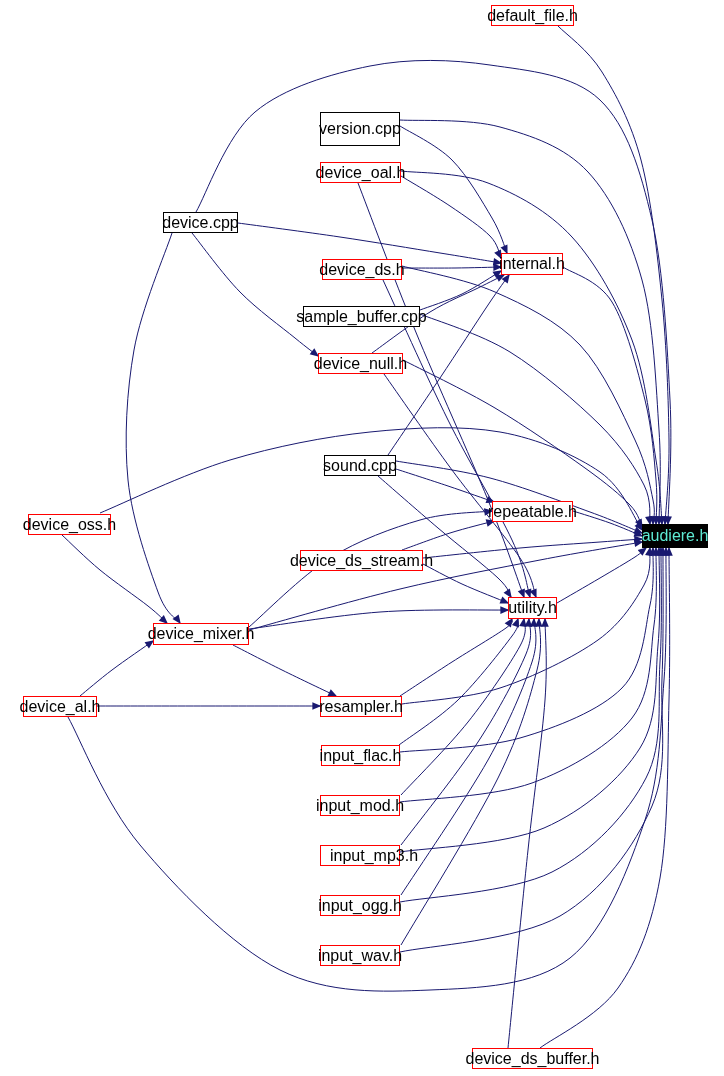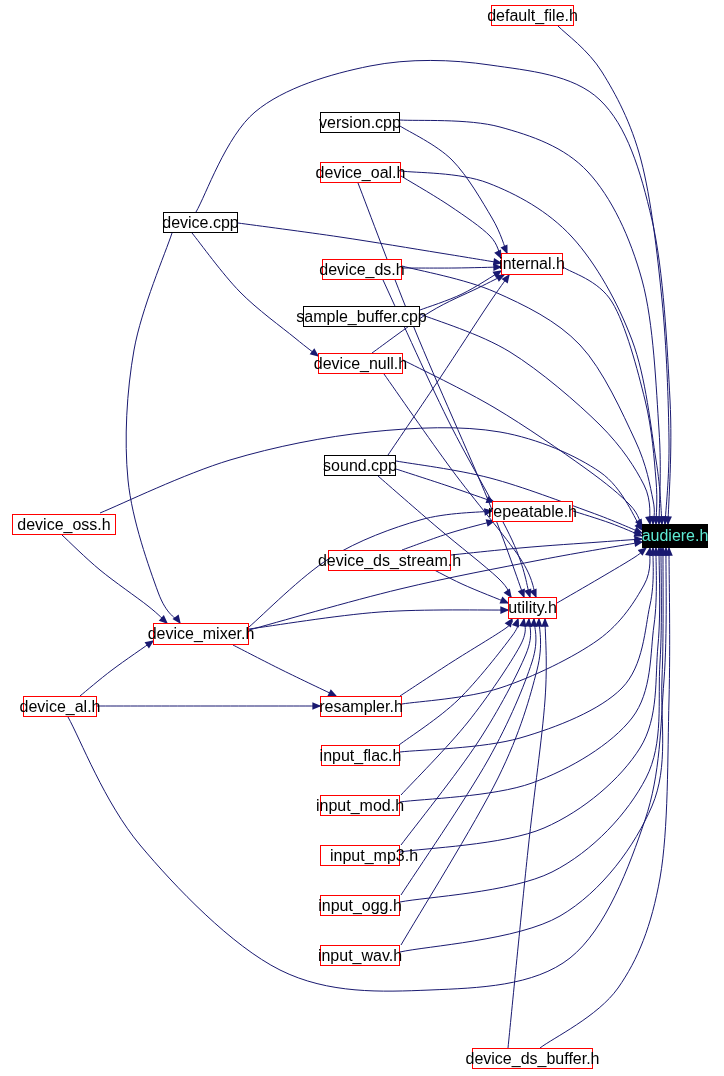--- a/index.html
+++ b/index.html
@@ -75,21 +75,21 @@
         <path d="M 62 535 C 68.33333333333333 540.8333333333334, 85.66666666666667 558.1666666666666, 100 570 C 114.33333333333333 581.8333333333334, 136.83333333333334 597.1666666666666, 148 606 C 159.16666666666666 614.8333333333334, 163.83333333333334 620.1666666666666, 167 623" fill="none" stroke="#191970" stroke-width="1" marker-end="url(#arrow)"></path>
         <path d="M 80 696 C 85.33333333333333 691.6666666666666, 99.83333333333333 679.1666666666666, 112 670 C 124.16666666666667 660.8333333333334, 146.16666666666666 645.8333333333334, 153 641" fill="none" stroke="#191970" stroke-width="1" marker-end="url(#arrow)"></path>
         <path d="M 97 706 C 115.5 706, 170.83333333333334 706, 208 706 C 245.16666666666666 706, 301.3333333333333 706, 320 706" fill="none" stroke="#191970" stroke-width="1" marker-end="url(#arrow)"></path>
         <path d="M 233 645 C 241.16666666666666 649.1666666666666, 264.8333333333333 661.5, 282 670 C 299.1666666666667 678.5, 327 691.6666666666666, 336 696" fill="none" stroke="#191970" stroke-width="1" marker-end="url(#arrow)"></path>
       </g>
   </svg>
   <div id="nodes">
       <div class="node header" style="left: 491px; top: 5px; width: 83px; height: 21px;">
         <span>default_file.h</span>
       </div>
-      <div class="node source" style="left: 320px; top: 112px; width: 80px; height: 21px;">
+      <div class="node source" style="left: 320px; top: 112px; width: 80px; height: 34px;">
         <span>version.cpp</span>
       </div>
       <div class="node header" style="left: 320px; top: 162px; width: 81px; height: 21px;">
         <span>device_oal.h</span>
       </div>
       <div class="node source" style="left: 163px; top: 212px; width: 75px; height: 21px;">
         <span>device.cpp</span>
       </div>
       <div class="node header" style="left: 322px; top: 259px; width: 80px; height: 21px;">
         <span>device_ds.h</span>
@@ -102,27 +102,27 @@
       </div>
       <div class="node header" style="left: 318px; top: 353px; width: 85px; height: 21px;">
         <span>device_null.h</span>
       </div>
       <div class="node source" style="left: 324px; top: 455px; width: 72px; height: 21px;">
         <span>sound.cpp</span>
       </div>
       <div class="node header" style="left: 492px; top: 501px; width: 81px; height: 21px;">
         <span>repeatable.h</span>
       </div>
-      <div class="node header" style="left: 300px; top: 550px; width: 123px; height: 21px; margin-left: 28px;">
+      <div class="node header" style="left: 300px; top: 550px; width: 123px; height: 21px;">
         <span>device_ds_stream.h</span>
       </div>
       <div class="node root" style="left: 642px; top: 524px; width: 66px; height: 24px;">
         <span>audiere.h</span>
       </div>
-      <div class="node header" style="left: 12px; top: 514px; width: 104px; height: 21px;">
+      <div class="node header" style="left: 28px; top: 514px; width: 83px; height: 21px;">
         <span>device_oss.h</span>
       </div>
       <div class="node header" style="left: 508px; top: 597px; width: 49px; height: 22px;">
         <span>utility.h</span>
       </div>
       <div class="node header" style="left: 153px; top: 623px; width: 96px; height: 22px;">
         <span>device_mixer.h</span>
       </div>
       <div class="node header" style="left: 320px; top: 696px; width: 82px; height: 21px; text-align: right;">
         <span>resampler.h</span>

